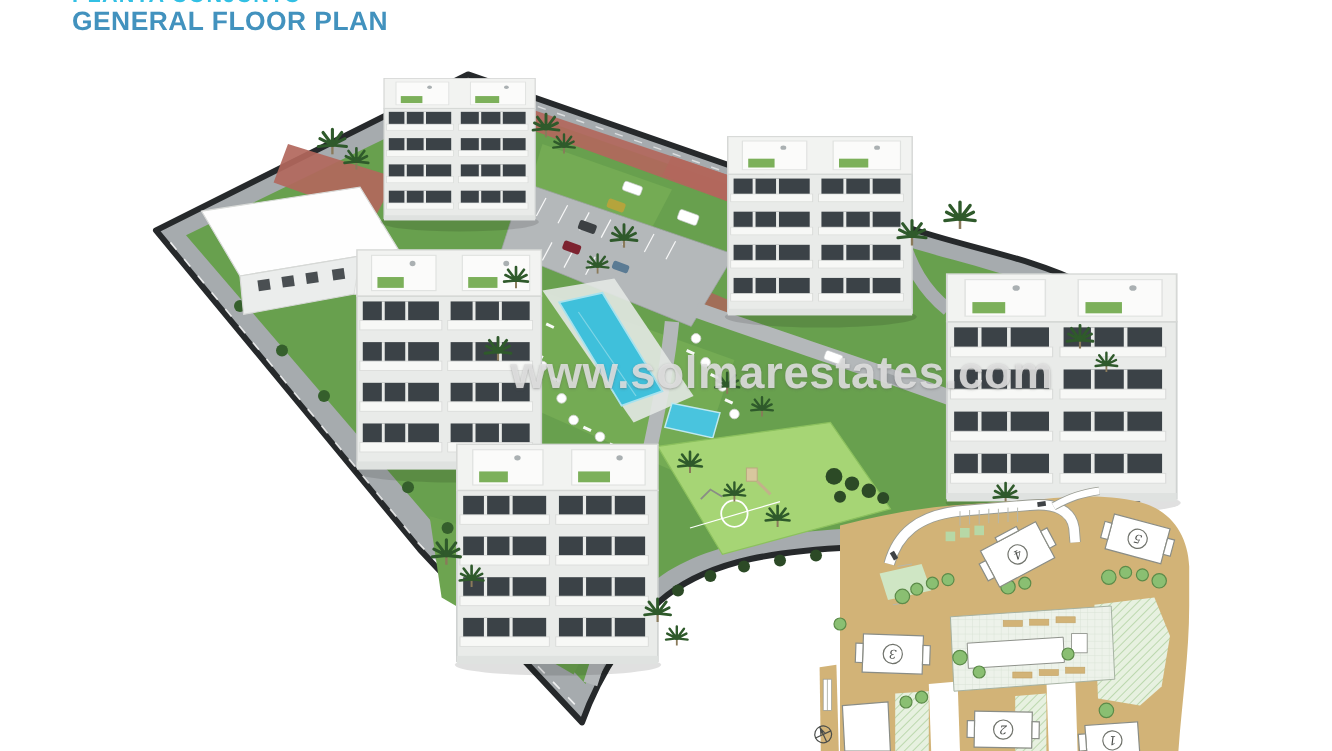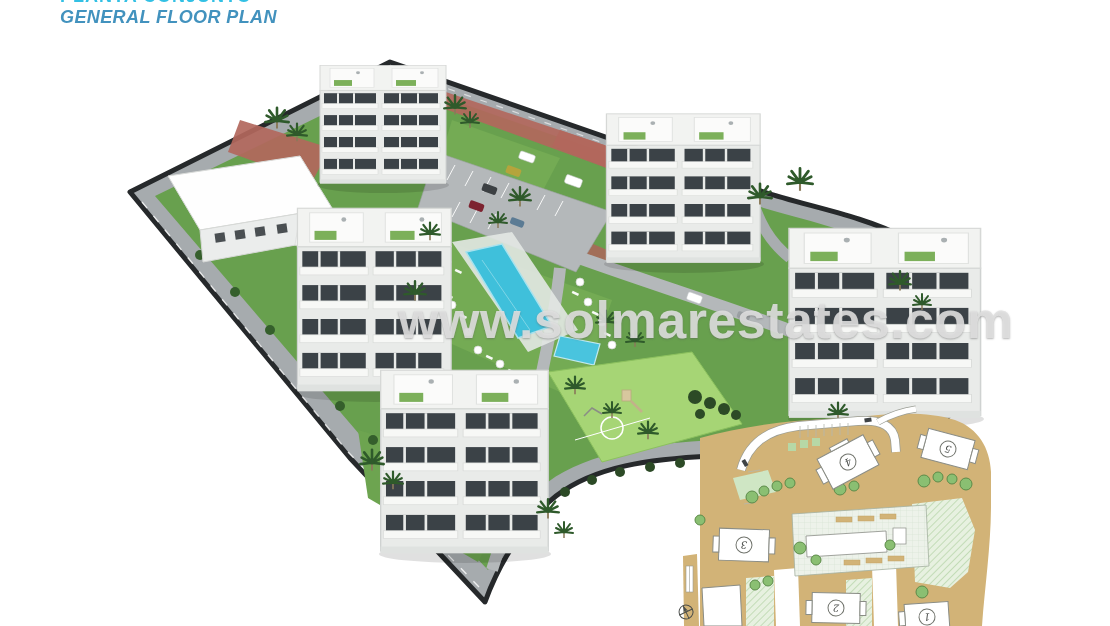--- a/index.html
+++ b/index.html
@@ -1,22 +1,22 @@
 <!DOCTYPE html>
 <html><head>
 <meta charset="utf-8">
 <style>
   html,body{margin:0;padding:0;background:#fff;}
   .page{position:relative;width:1110px;height:626px;background:#ffffff;overflow:hidden;
         font-family:"Liberation Sans",sans-serif;}
   .title-block{position:absolute;left:60px;top:-14px;line-height:21px;white-space:nowrap;}
   .title-line1{font-size:18px;font-weight:bold;letter-spacing:1px;color:#32c0e4;}
-  .title-line2{font-size:18px;font-weight:bold;letter-spacing:.4px;color:#4292be;font-style:italic;}
-  .watermark{position:absolute;left:398px;top:290px;width:480px;text-align:center;
-             font-size:52px;font-weight:bold;letter-spacing:.5px;color:rgba(224,224,224,.88);
+  .title-line2{font-size:22px;font-weight:bold;letter-spacing:.4px;color:#4292be;}
+  .watermark{position:absolute;left:398px;top:290px;width:480px;text-align:right;
+             font-size:38px;font-weight:bold;letter-spacing:.5px;color:rgba(224,224,224,.88);
              text-shadow:0 1px 2px rgba(90,90,90,.45);z-index:5;pointer-events:none;}
   svg{position:absolute;left:0;top:0;}
 </style>
 </head>
 <body>
 
 <div class="page">
 
   <div class="title-block">
     <div class="title-line1">PLANTA CONJUNTO</div>

